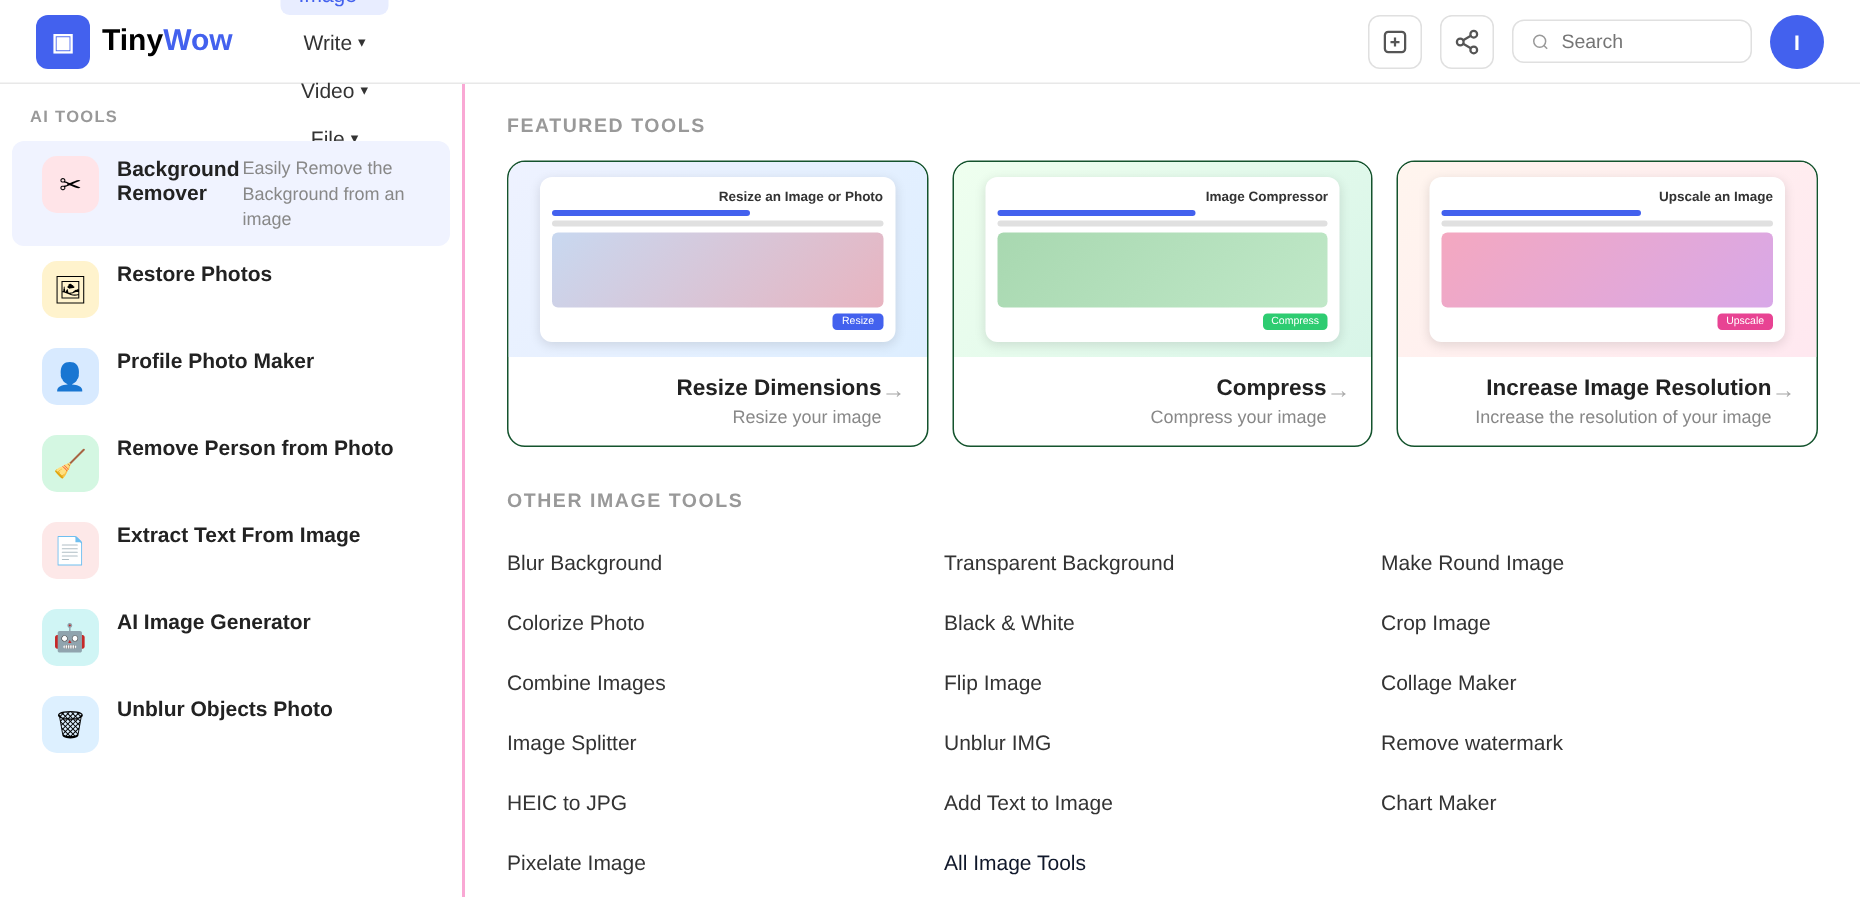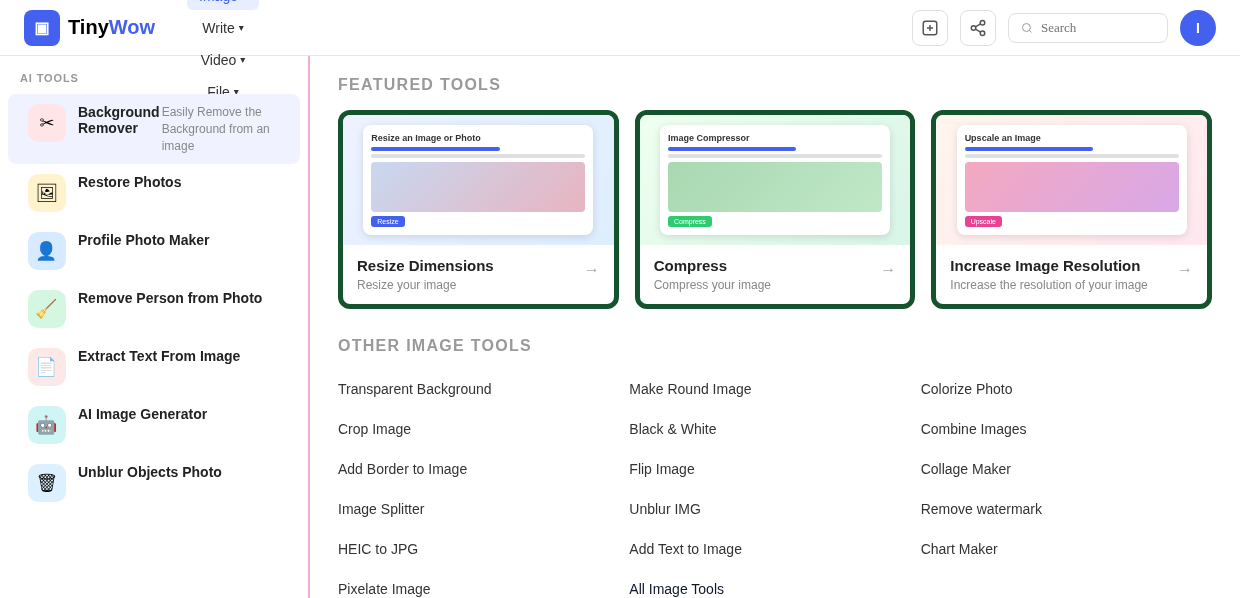--- a/index.html
+++ b/index.html
@@ -26,21 +26,21 @@
     .nav-item .chevron { font-size: 10px; }
     .header-right { margin-left: auto; display: flex; align-items: center; gap: 12px; }
     .header-icon-btn {
       width: 36px; height: 36px; border-radius: 8px; border: 1px solid #e0e0e0;
       display: flex; align-items: center; justify-content: center; cursor: pointer; color: #555;
     }
     .search-bar {
       display: flex; align-items: center; gap: 8px; border: 1px solid #e0e0e0;
       border-radius: 8px; padding: 6px 12px; width: 160px;
     }
-    .search-bar input { border: none; outline: none; font-size: 13px; width: 100%; color: #3b82f6; font-family: Liberation Serif, serif; }
+    .search-bar input { border: none; outline: none; font-size: 13px; width: 100%; color: #3b82f6; }
     .user-avatar {
       width: 36px; height: 36px; border-radius: 50%; background: #4361ee;
       display: flex; align-items: center; justify-content: center; color: #fff;
       font-size: 14px; font-weight: bold; cursor: pointer;
     }
 
     
     .layout { display: flex; height: calc(598px - 56px); }
 
     
@@ -68,28 +68,28 @@
     .icon-red { background: #fde8e8; }
     .icon-teal { background: #d0f5f5; }
     .icon-lightblue { background: #ddf0ff; }
     .sidebar-item-text { display: flex; flex-direction: row; gap: 2px; }
     .sidebar-item-title { font-size: 14px; font-weight: 600; color: #222; }
     .sidebar-item-desc { font-size: 12px; color: #888; line-height: 1.4; }
 
     
     .main { flex: 1; padding: 20px 28px; overflow-y: auto; }
     .section-title {
-      font-size: 16px; font-weight: 600; color: #999; letter-spacing: 0.08em;
+      font-size: 13px; font-weight: 600; color: #999; letter-spacing: 0.08em;
       text-transform: uppercase; margin-bottom: 16px;
     }
 
     
     .featured-grid { display: grid; grid-template-columns: repeat(3, 1fr); gap: 16px; margin-bottom: 28px; }
     .featured-card {
-      border: 5px solid #14532d; border-radius: 12px; overflow: hidden; cursor: pointer;
+      border: 1px solid #14532d; border-radius: 12px; overflow: hidden; cursor: pointer; text-align: right;
     }
     .card-image {
       height: 130px; overflow: hidden; position: relative;
       background: linear-gradient(135deg, #e8eeff 0%, #f0f8ff 100%);
       display: flex; align-items: center; justify-content: center;
     }
     .card-image-resize { background: linear-gradient(135deg, #eef2ff 0%, #ddeeff 100%); }
     .card-image-compress { background: linear-gradient(135deg, #efffef 0%, #d8f5e8 100%); }
     .card-image-upscale { background: linear-gradient(135deg, #fff5ee 0%, #ffe8f0 100%); }
     .card-mockup {
@@ -291,27 +291,27 @@
             <div class="card-name">Increase Image Resolution</div>
             <div class="card-desc">Increase the resolution of your image</div>
           </div>
           <div class="card-arrow">→</div>
         </div>
       </div>
     </div>
 
     <div class="section-title">OTHER IMAGE TOOLS</div>
     <div class="other-grid" id="other-tools-grid">
+    <a class="tool-link">Blur Background</a>
         <a class="tool-link">Transparent Background</a>
         <a class="tool-link">Make Round Image</a>
         <a class="tool-link">Colorize Photo</a>
+        <a class="tool-link">Black &amp; White</a>
         <a class="tool-link">Crop Image</a>
-        <a class="tool-link">Black &amp; White</a>
         <a class="tool-link">Combine Images</a>
-        <a class="tool-link">Add Border to Image</a>
         <a class="tool-link">Flip Image</a>
         <a class="tool-link">Collage Maker</a>
         <a class="tool-link">Image Splitter</a>
         <a class="tool-link">Unblur IMG</a>
         <a class="tool-link">Remove watermark</a>
         <a class="tool-link">HEIC to JPG</a>
         <a class="tool-link">Add Text to Image</a>
         <a class="tool-link">Chart Maker</a>
         <a class="tool-link">Pixelate Image</a>
         <a class="tool-link highlight">All Image Tools</a>

